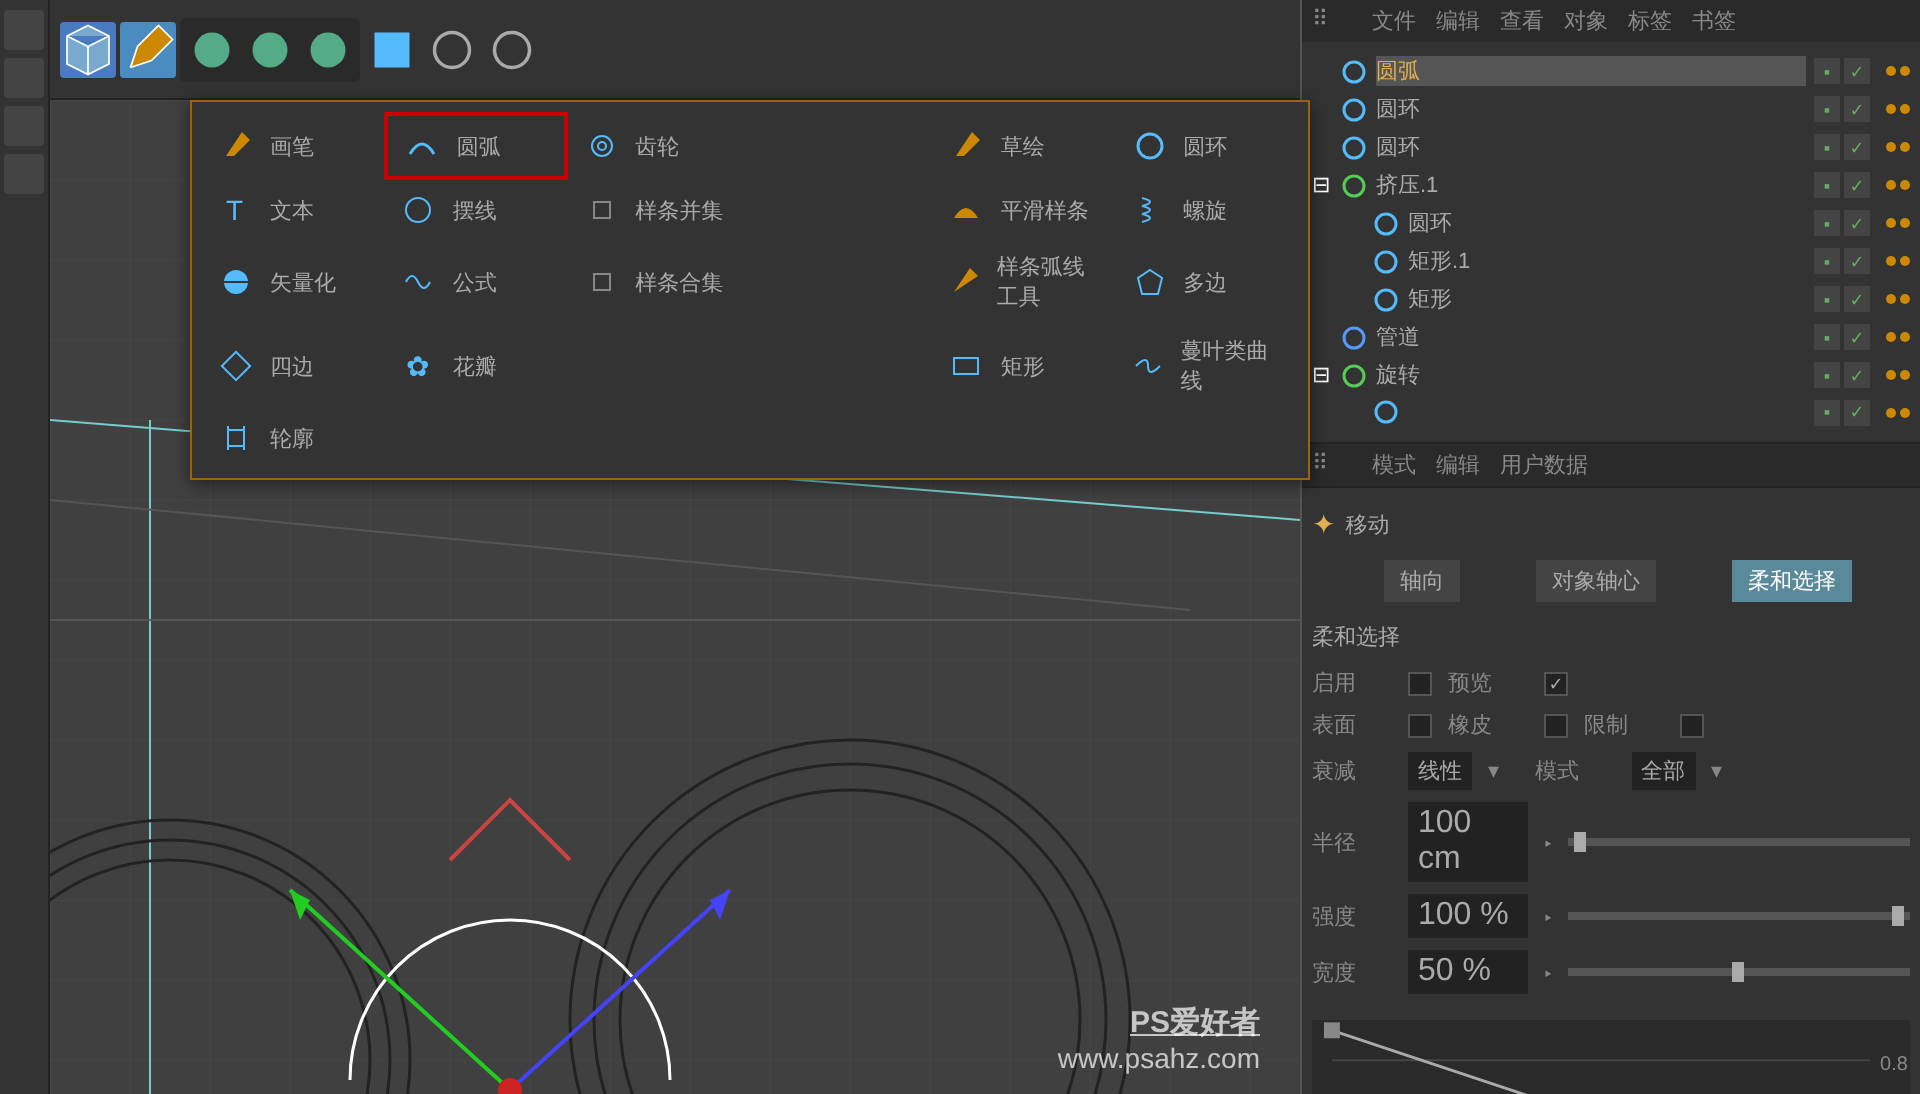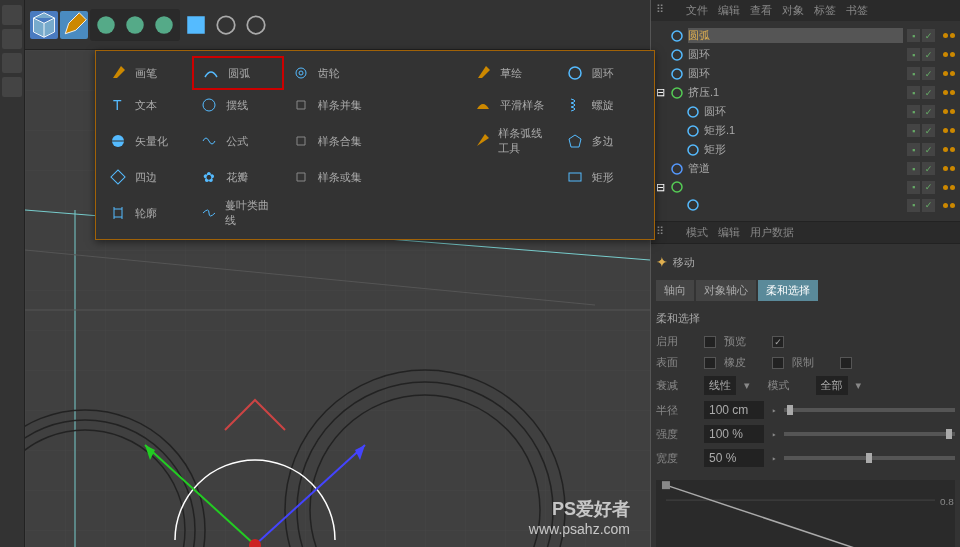--- a/index.html
+++ b/index.html
@@ -43,37 +43,37 @@
 .tree-item.active .obj-name { background: #555; color: #e0b050; }
 .tree-item .checks { display: flex; gap: 2px; margin-left: auto; }
 .tree-item .check { width: 13px; height: 13px; background: #444; display: flex; align-items: center; justify-content: center; font-size: 9px; color: #6a6; }
 .tree-item .dots-right { display: flex; gap: 2px; margin-left: 4px; }
 .tree-item .dots-right .d { width: 5px; height: 5px; border-radius: 50%; background: #c80; }
 
 .attr-panel { flex: 1; padding: 5px; }
 .attr-title { display: flex; align-items: center; gap: 5px; padding: 5px 0; }
 .attr-title .plus { color: #e0b050; font-size: 14px; }
 .attr-tabs { display: flex; gap: 2px; margin: 5px 0; }
-.attr-tabs .tab { padding: 3px 8px; background: #444; color: #aaa; font-size: 11px; cursor: pointer; }
+.attr-tabs .tab { padding: 3px 8px; background: #444; color: #aaa; font-size: 11px; cursor: pointer; margin-left: 36px; }
 .attr-tabs .tab.active { background: #5a8a9a; color: #fff; }
 .attr-section-title { padding: 5px 0; color: #aaa; font-size: 11px; }
 .attr-row { display: flex; align-items: center; padding: 3px 0; gap: 8px; }
 .attr-row .label { width: 40px; color: #888; font-size: 11px; }
 .attr-row .checkbox { width: 12px; height: 12px; background: #222; border: 1px solid #555; }
 .attr-row .checkbox.checked::after { content: "✓"; color: #aaa; font-size: 9px; display: block; text-align: center; line-height: 10px; }
-.attr-row .value-input { background: #222; padding: 2px 5px; color: #aaa; width: 60px; font-size: 12px; }
+.attr-row .value-input { background: #222; padding: 2px 5px; color: #aaa; width: 60px; font-size: 16px; }
 .attr-row .slider { flex: 1; height: 4px; background: #555; position: relative; }
 .attr-row .slider .thumb { position: absolute; width: 6px; height: 10px; background: #aaa; top: -3px; }
 .attr-row .dropdown { background: #222; padding: 2px 5px; color: #aaa; font-size: 11px; }
 
 .graph-area { height: 100px; background: #2a2a2a; margin-top: 10px; position: relative; }
 .graph-area svg { width: 100%; height: 100%; }
 
 .watermark { position: absolute; bottom: 10px; right: 330px; color: rgba(255,255,255,0.7); font-size: 14px; z-index: 200; text-align: right; }
-.watermark .big { font-size: 18px; font-weight: bold; }
+.watermark .big { font-size: 15px; font-weight: bold; text-decoration: underline; }
 </style>
 </head>
 <body>
 
 <div class="main-container">
   <div class="left-sidebar">
     <div class="tool"></div>
     <div class="tool"></div>
     <div class="tool"></div>
     <div class="tool"></div>
@@ -300,54 +300,46 @@
             <span>四边</span>
           </div>
         <div class="spline-item">
             <span class="icon">
               <svg viewBox="0 0 16 16">
                 <text x="2" y="13" font-size="14" fill="#5bf">✿</text>
               </svg>
             </span>
             <span>花瓣</span>
           </div>
-        <div class="spline-item">
-            <span class="icon">
-              <svg viewBox="0 0 16 16">
-                <path d="M4 4 L12 4 L12 12 L4 12 Z" fill="none" stroke="#888"></path>
-              </svg>
-            </span>
-            <span>样条或集</span>
-          </div>
         <div></div>
 
         <div></div>
         <div class="spline-item">
             <span class="icon">
               <svg viewBox="0 0 16 16">
                 <rect x="2" y="4" width="12" height="8" fill="none" stroke="#5bf"></rect>
               </svg>
             </span>
             <span>矩形</span>
           </div>
         <div class="spline-item">
             <span class="icon">
               <svg viewBox="0 0 16 16">
+                <path d="M2 8 Q8 2 8 8 Q8 14 14 8" fill="none" stroke="#5bf"></path>
+              </svg>
+            </span>
+            <span>蔓叶类曲线</span>
+          </div>
+        <div class="spline-item">
+            <span class="icon">
+              <svg viewBox="0 0 16 16">
                 <path d="M4 2 L4 14 M12 2 L12 14 M4 4 L12 4 M4 12 L12 12" stroke="#5bf"></path>
               </svg>
             </span>
             <span>轮廓</span>
-          </div>
-        <div class="spline-item">
-            <span class="icon">
-              <svg viewBox="0 0 16 16">
-                <path d="M2 8 Q8 2 8 8 Q8 14 14 8" fill="none" stroke="#5bf"></path>
-              </svg>
-            </span>
-            <span>蔓叶类曲线</span>
           </div>
         <div></div>
       </div>
     </div>
   </div>
 
   <div class="right-panel">
     <div class="panel-section">
       <div class="panel-tabs">
         <span class="dots-icon">⠿</span>
@@ -498,20 +490,21 @@
               <span class="d"></span>
             </div>
           </div>
           <div class="tree-item">
             <span class="toggle">⊟</span>
             <span class="obj-icon">
               <svg viewBox="0 0 14 14">
                 <circle cx="7" cy="7" r="5" fill="none" stroke="#5c5" stroke-width="1.5"></circle>
               </svg>
             </span>
+            <span class="obj-name">旋转</span>
             <div class="checks">
               <span class="check">▪</span>
               <span class="check">✓</span>
             </div>
             <div class="dots-right">
               <span class="d"></span>
               <span class="d"></span>
             </div>
           </div>
           <div class="tree-item">

